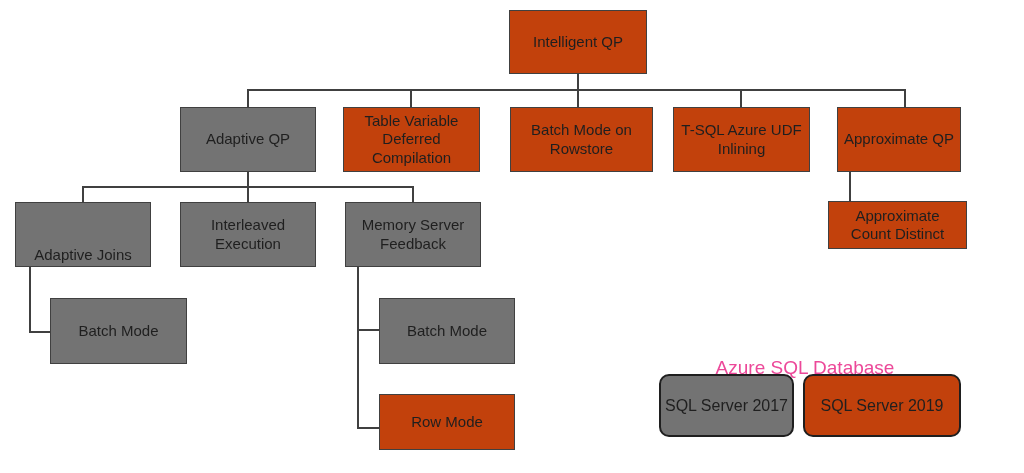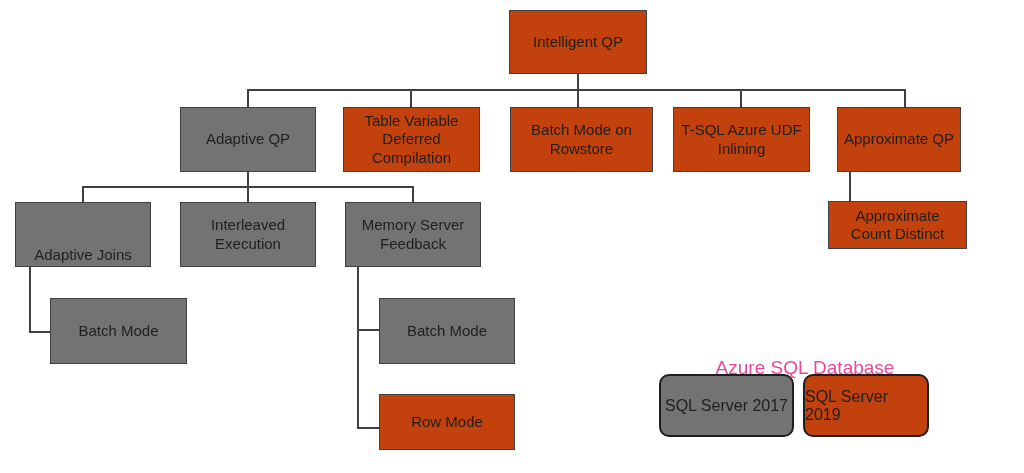--- a/index.html
+++ b/index.html
@@ -70,21 +70,21 @@
   }
   .legend-box {
     position:absolute;
     box-sizing:border-box;
     top:374px; height:63px;
     border:2px solid #1f1f1f; border-radius:10px;
     display:flex; align-items:center; justify-content:center;
     font-size:16px;
   }
   #lg-2017 { left:659px; width:135px; }
-  #lg-2019 { left:803px; width:126px; }
+  #lg-2019 { left:803px; width:158px; }
 </style>
 </head>
 <body>
 
 <div id="canvas">
 
   <div class="vline" id="c-root-v"></div>
   <div class="hline" id="c-l2-h"></div>
   <div class="vline" id="c-s-aqp2"></div>
   <div class="vline" id="c-s-tvdc"></div>

